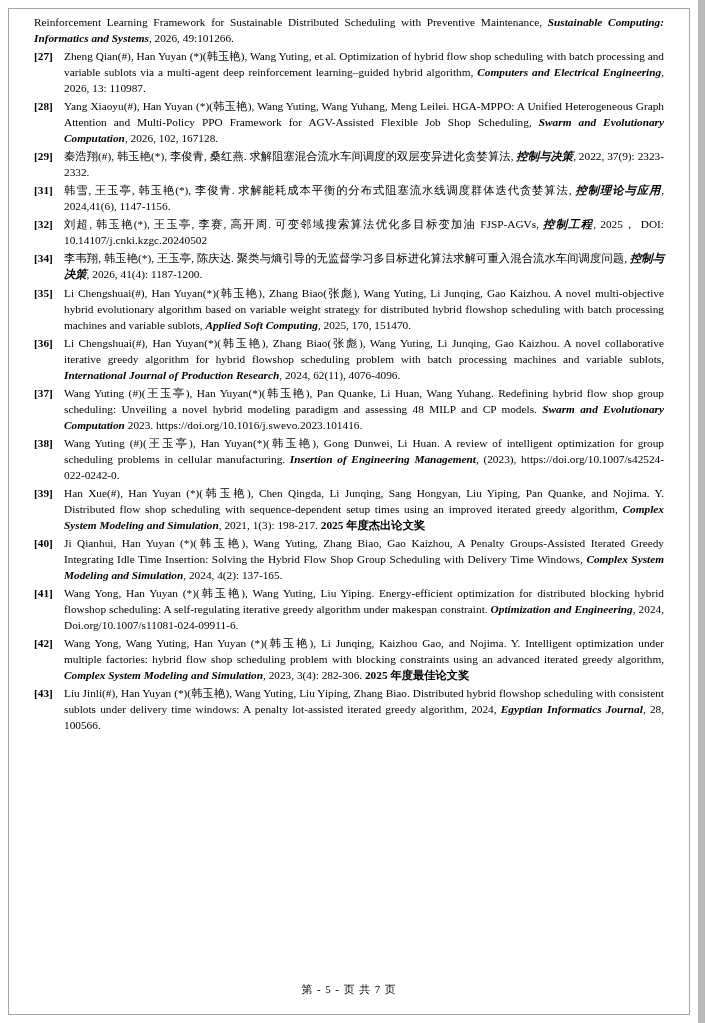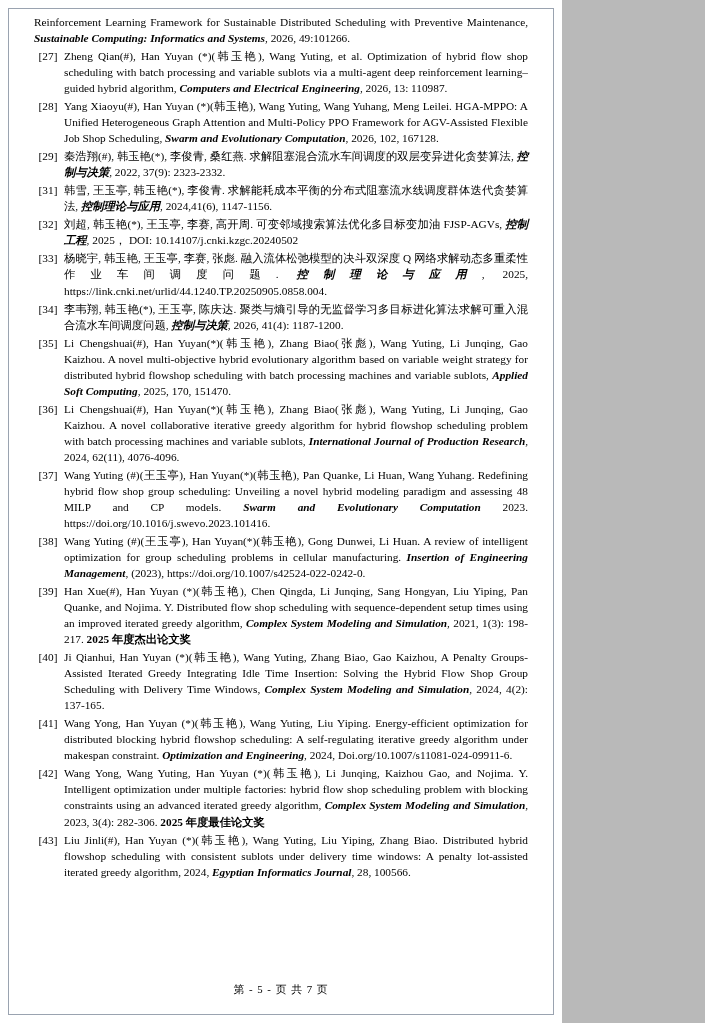--- a/index.html
+++ b/index.html
@@ -1,21 +1,21 @@
 <!DOCTYPE html>
 <html><head>
 <meta charset="utf-8">
 <style>
   html, body {
     margin: 0;
     padding: 0;
     background: #b9b9b9;
   }
   .page {
-    width: 562px;
+    width: 698px;
     height: 1023px;
     background: #ffffff;
     position: relative;
     box-sizing: border-box;
     padding: 14px 34px 0 34px;
     font-family: "Liberation Serif", serif;
     color: #000000;
     overflow: hidden;
   }
   .border-frame {
@@ -34,22 +34,23 @@
   .entry {
     display: flex;
     align-items: flex-start;
     font-size: 11.3px;
     line-height: 1.42;
     text-align: justify;
     margin-bottom: 2.0px;
   }
   .num {
     flex: 0 0 28px;
-    text-align: center;
+    text-align: left;
     padding-right: 2px;
+    font-weight: bold;
   }
   .txt {
     flex: 1 1 auto;
     text-align: justify;
     text-justify: inter-word;
   }
   .cont {
     font-size: 11.3px;
     line-height: 1.42;
     text-align: justify;
@@ -90,24 +91,20 @@
         </div>
         <div class="entry">
           <div class="num">[31]</div>
           <div class="txt"><span>韩雪, 王玉亭, 韩玉艳(*), 李俊青. 求解能耗成本平衡的分布式阻塞流水线调度群体迭代贪婪算法, </span><span class="bi">控制理论与应用</span><span>, 2024,41(6), 1147-1156.</span></div>
         </div>
         <div class="entry">
           <div class="num">[32]</div>
           <div class="txt"><span>刘超, 韩玉艳(*), 王玉亭, 李赛, 高开周. 可变邻域搜索算法优化多目标变加油 FJSP-AGVs, </span><span class="bi">控制工程</span><span>, 2025， DOI: 10.14107/j.cnki.kzgc.20240502</span></div>
         </div>
         <div class="entry">
-          <div class="num">[33]</div>
-          <div class="txt"><span>杨晓宇, 韩玉艳, 王玉亭, 李赛, 张彪. 融入流体松弛模型的决斗双深度 Q 网络求解动态多重柔性作业车间调度问题. </span><span class="bi">控制理论与应用</span><span>, 2025, https://link.cnki.net/urlid/44.1240.TP.20250905.0858.004.</span></div>
-        </div>
-        <div class="entry">
           <div class="num">[34]</div>
           <div class="txt"><span>李韦翔, 韩玉艳(*), 王玉亭, 陈庆达. 聚类与熵引导的无监督学习多目标进化算法求解可重入混合流水车间调度问题, </span><span class="bi">控制与决策</span><span>, 2026, 41(4): 1187-1200.</span></div>
         </div>
         <div class="entry">
           <div class="num">[35]</div>
           <div class="txt"><span>Li Chengshuai(#), Han Yuyan(*)(韩玉艳), Zhang Biao(张彪), Wang Yuting, Li Junqing, Gao Kaizhou. A novel multi-objective hybrid evolutionary algorithm based on variable weight strategy for distributed hybrid flowshop scheduling with batch processing machines and variable sublots, </span><span class="bi">Applied Soft Computing</span><span>, 2025, 170, 151470.</span></div>
         </div>
         <div class="entry">
           <div class="num">[36]</div>
           <div class="txt"><span>Li Chengshuai(#), Han Yuyan(*)(韩玉艳), Zhang Biao(张彪), Wang Yuting, Li Junqing, Gao Kaizhou. A novel collaborative iterative greedy algorithm for hybrid flowshop scheduling problem with batch processing machines and variable sublots, </span><span class="bi">International Journal of Production Research</span><span>, 2024, 62(11), 4076-4096.</span></div>

